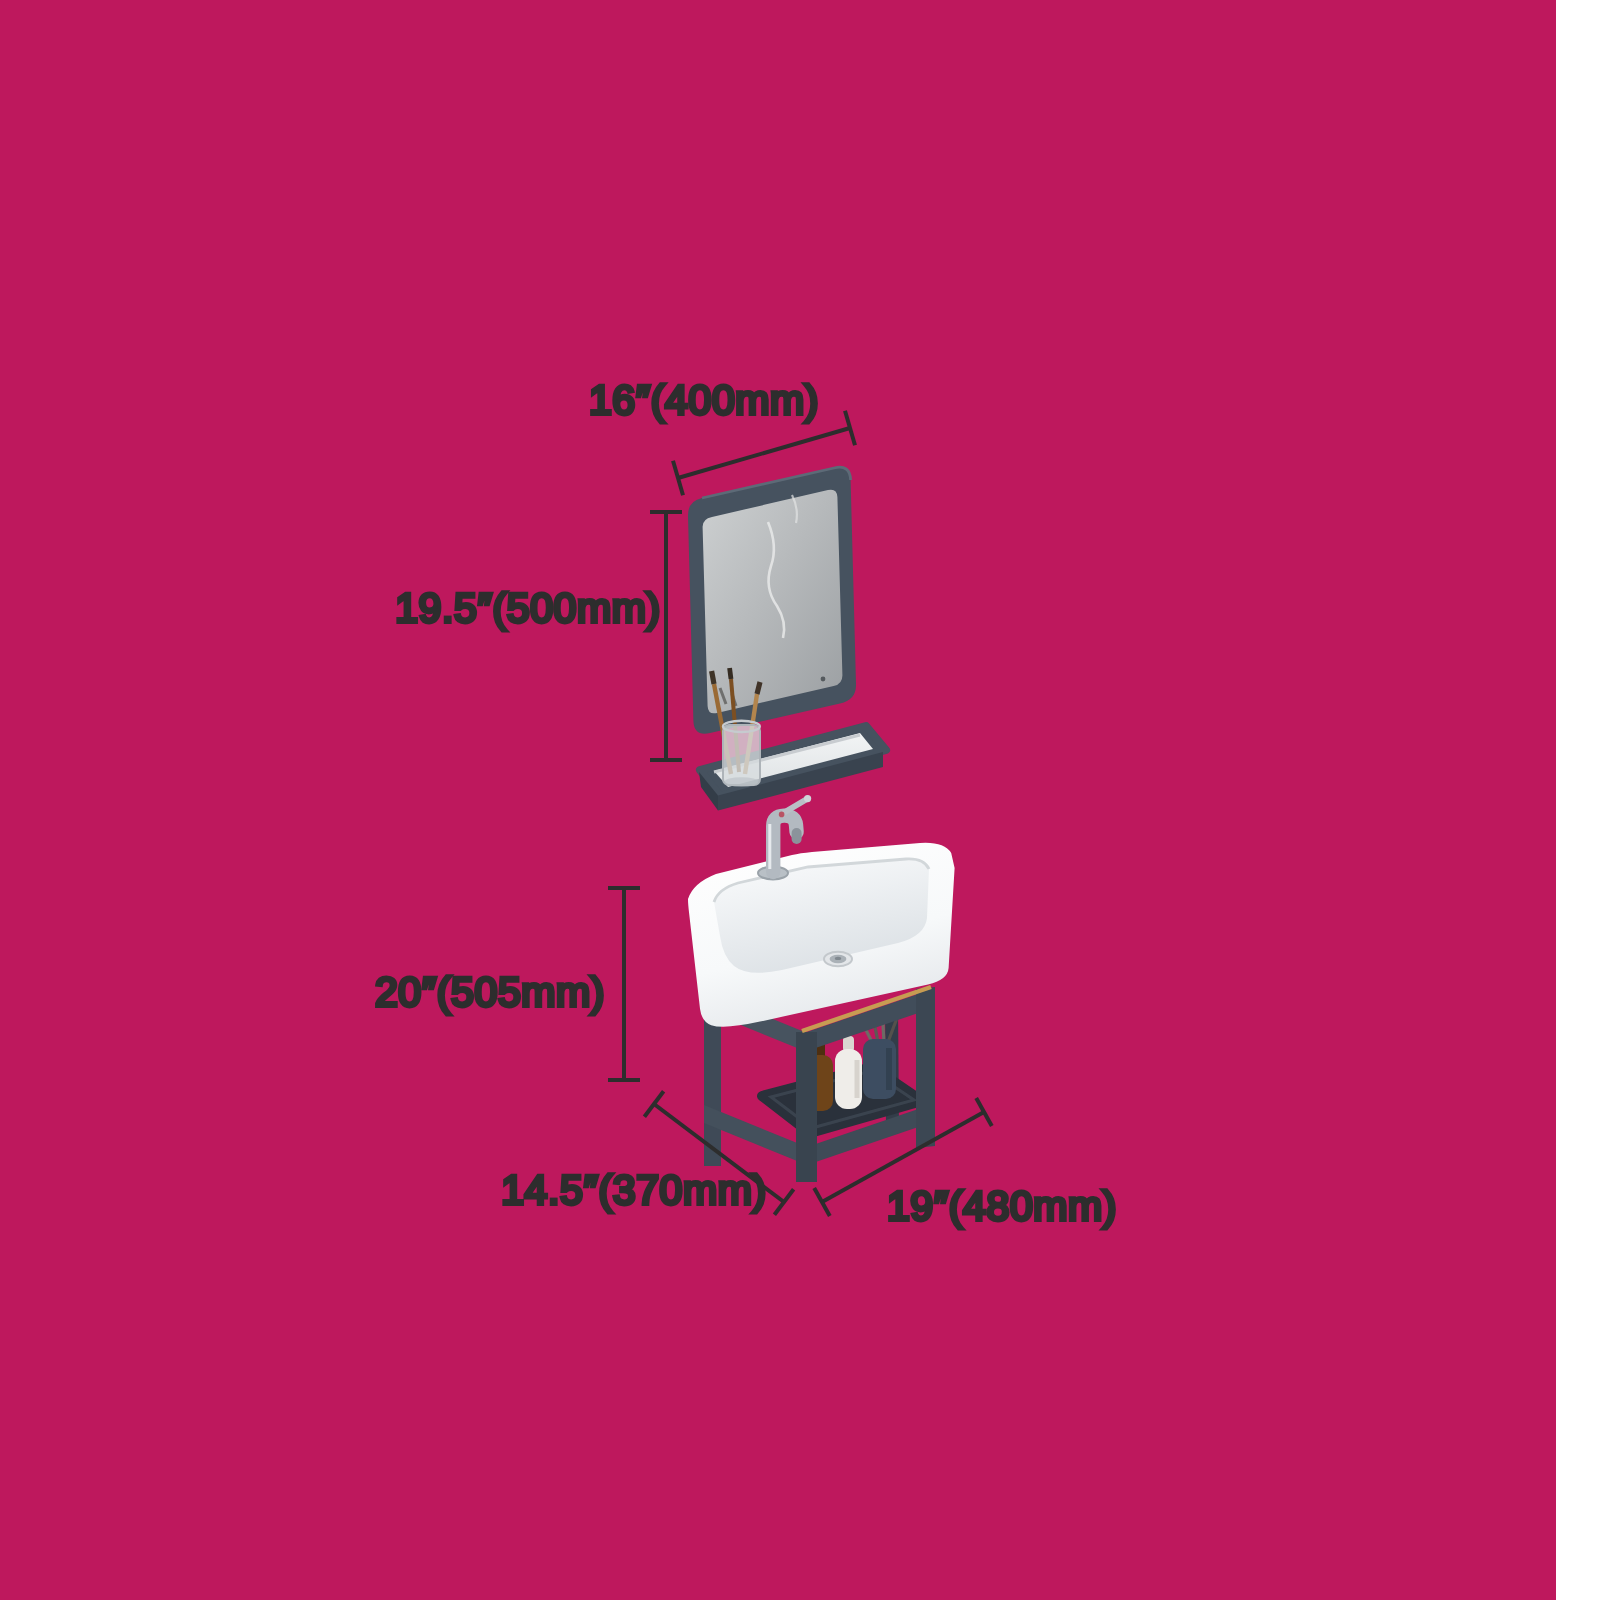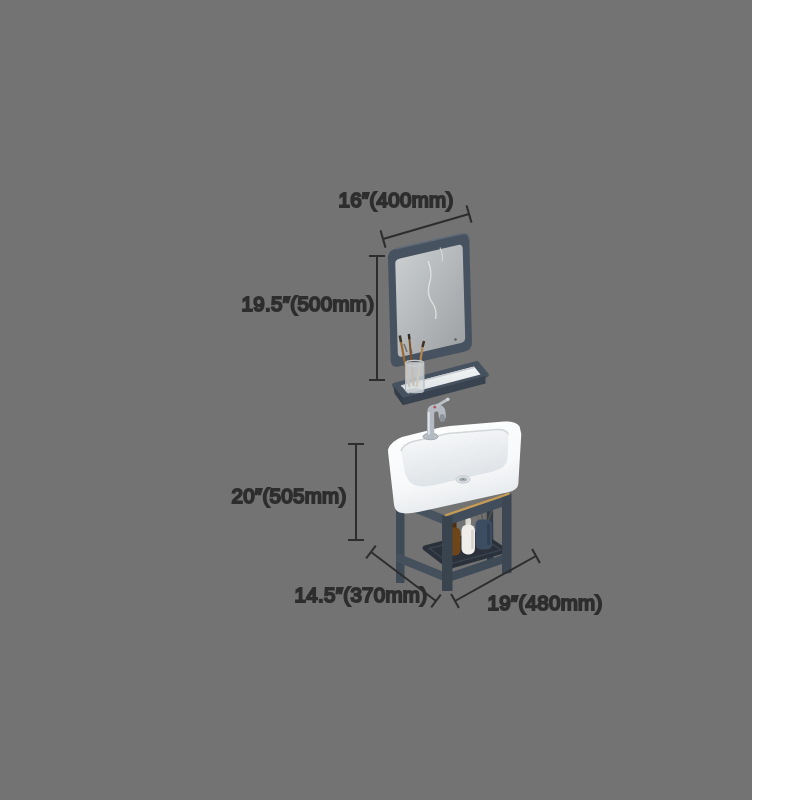--- a/index.html
+++ b/index.html
@@ -1,18 +1,18 @@
 <!DOCTYPE html>
 <html><head>
 <meta charset="utf-8">
 <style>
   html,body{margin:0;padding:0;background:#fff;}
   #canvas{
-    position:relative;width:708px;height:800px;background:#737373;
-    font-family:"Liberation Sans", sans-serif;overflow:hidden;padding-left:44px;
+    position:relative;width:778px;height:800px;background:#be185d;
+    font-family:"Liberation Sans", sans-serif;overflow:hidden;
   }
   svg{display:block;}
   .dim-label{
     font-family:"Liberation Sans", sans-serif;
     font-size:20.5px;font-weight:500;fill:#2e2e2e;letter-spacing:.3px;
   }
   .dim-stroke{stroke:#2d2d2d;stroke-width:2;}
 </style>
 </head>
 <body>

